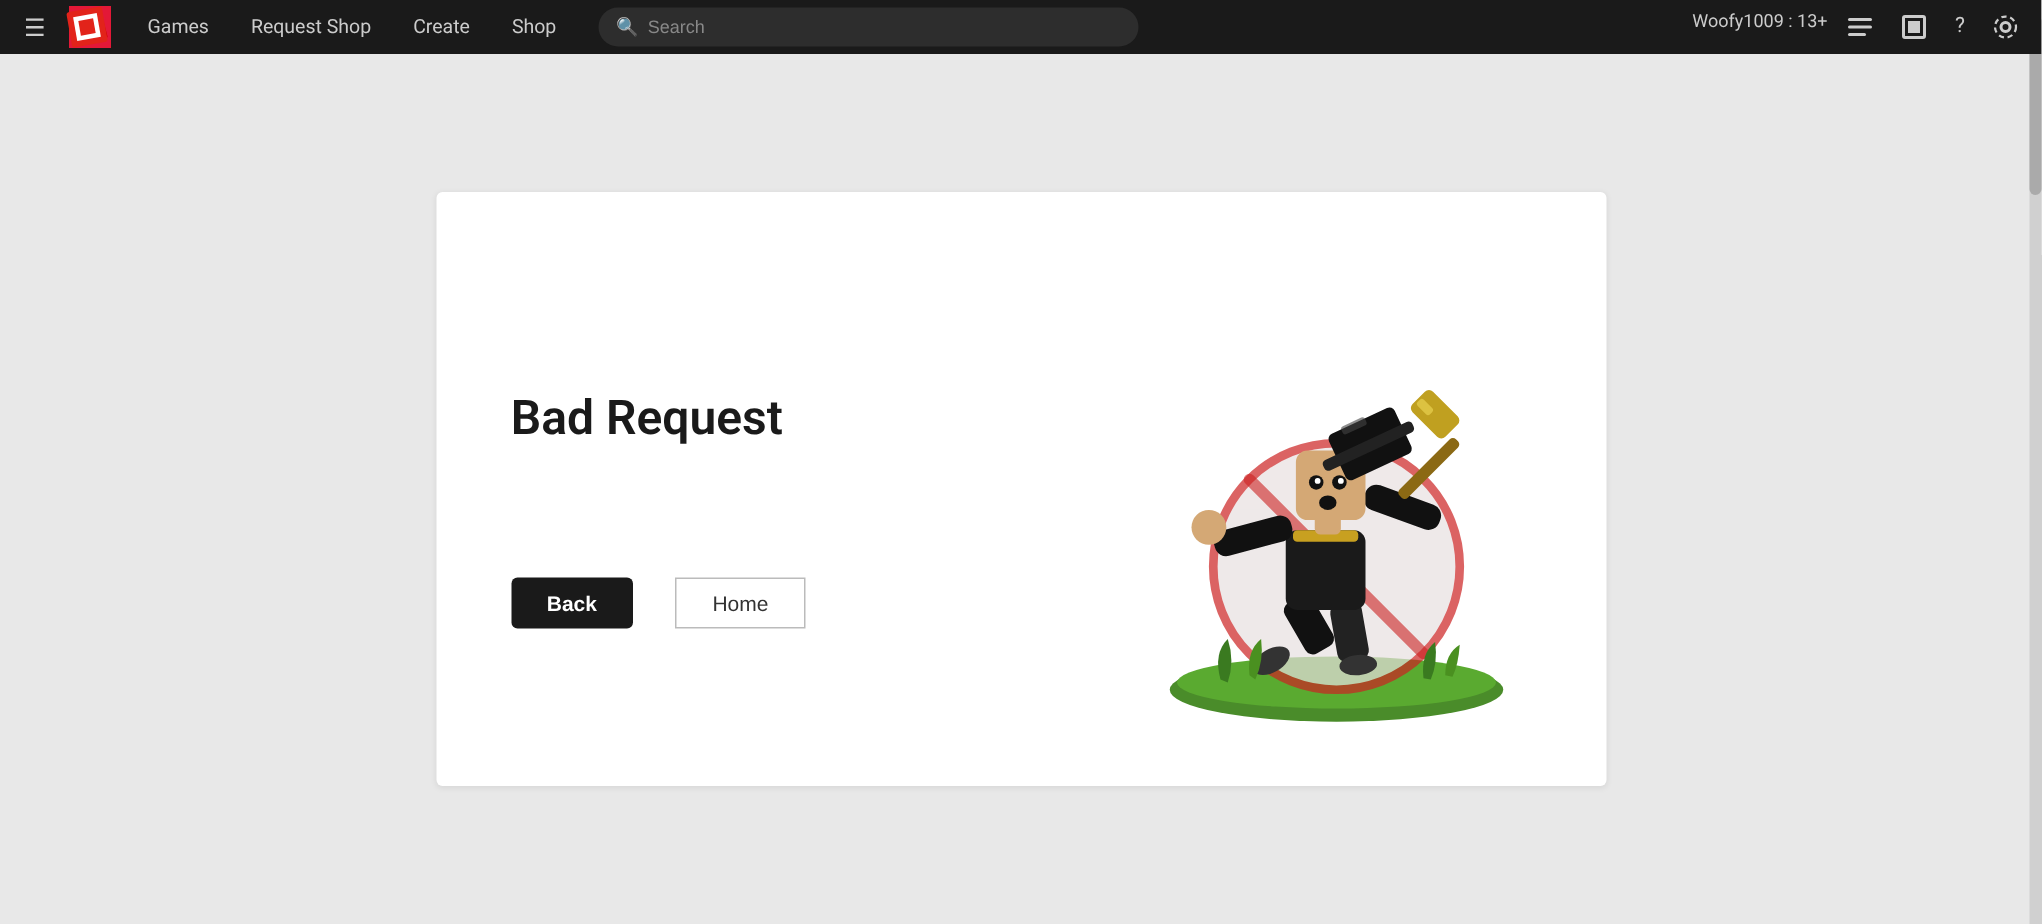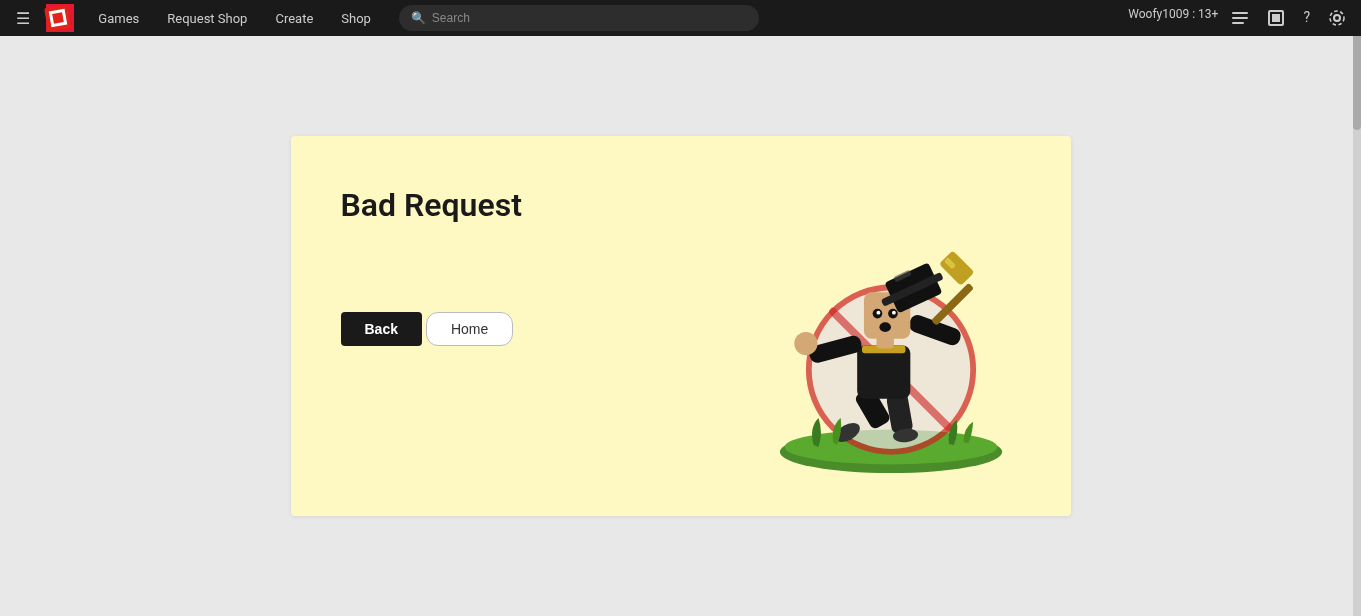--- a/index.html
+++ b/index.html
@@ -108,28 +108,28 @@
     .main-content {
       display: flex;
       align-items: center;
       justify-content: center;
       min-height: calc(616px - 36px);
       padding: 20px;
     }
 
     
     .error-card {
-      background: #fef9c3;
+      background: #ffffff;
       border-radius: 4px;
       width: 780px;
       min-height: 380px;
-      padding: 40px 50px 40px 50px;
+      padding: 56px 50px 40px 50px;
       display: flex;
       flex-direction: row;
-      align-items: flex-start;
+      align-items: center;
       position: relative;
       box-shadow: 0 1px 4px rgba(0,0,0,0.08);
     }
 
     .error-left {
       flex: 1;
       display: flex;
       flex-direction: column;
       padding-top: 10px;
     }
@@ -154,40 +154,40 @@
     .error-pipe {
       color: #333;
       margin: 0 6px;
     }
     .error-detail {
       color: #e06030;
     }
 
     .error-buttons {
       display: flex;
-      gap: 4px;
+      gap: 28px;
       margin-top: 60px;
     }
 
     .btn-back {
       background: #1a1a1a;
       color: #fff;
       border: none;
       border-radius: 4px;
       padding: 8px 24px;
       font-size: 14px;
       font-weight: 600;
       cursor: pointer;
     }
 
     .btn-home {
       background: #fff;
       color: #333;
       border: 1.5px solid #bbb;
-      border-radius: 12px;
+      border-radius: 0;
       padding: 8px 24px;
       font-size: 14px;
       font-weight: 500;
       cursor: pointer;
     }
 
     
     .error-illustration {
       width: 260px;
       height: 290px;

